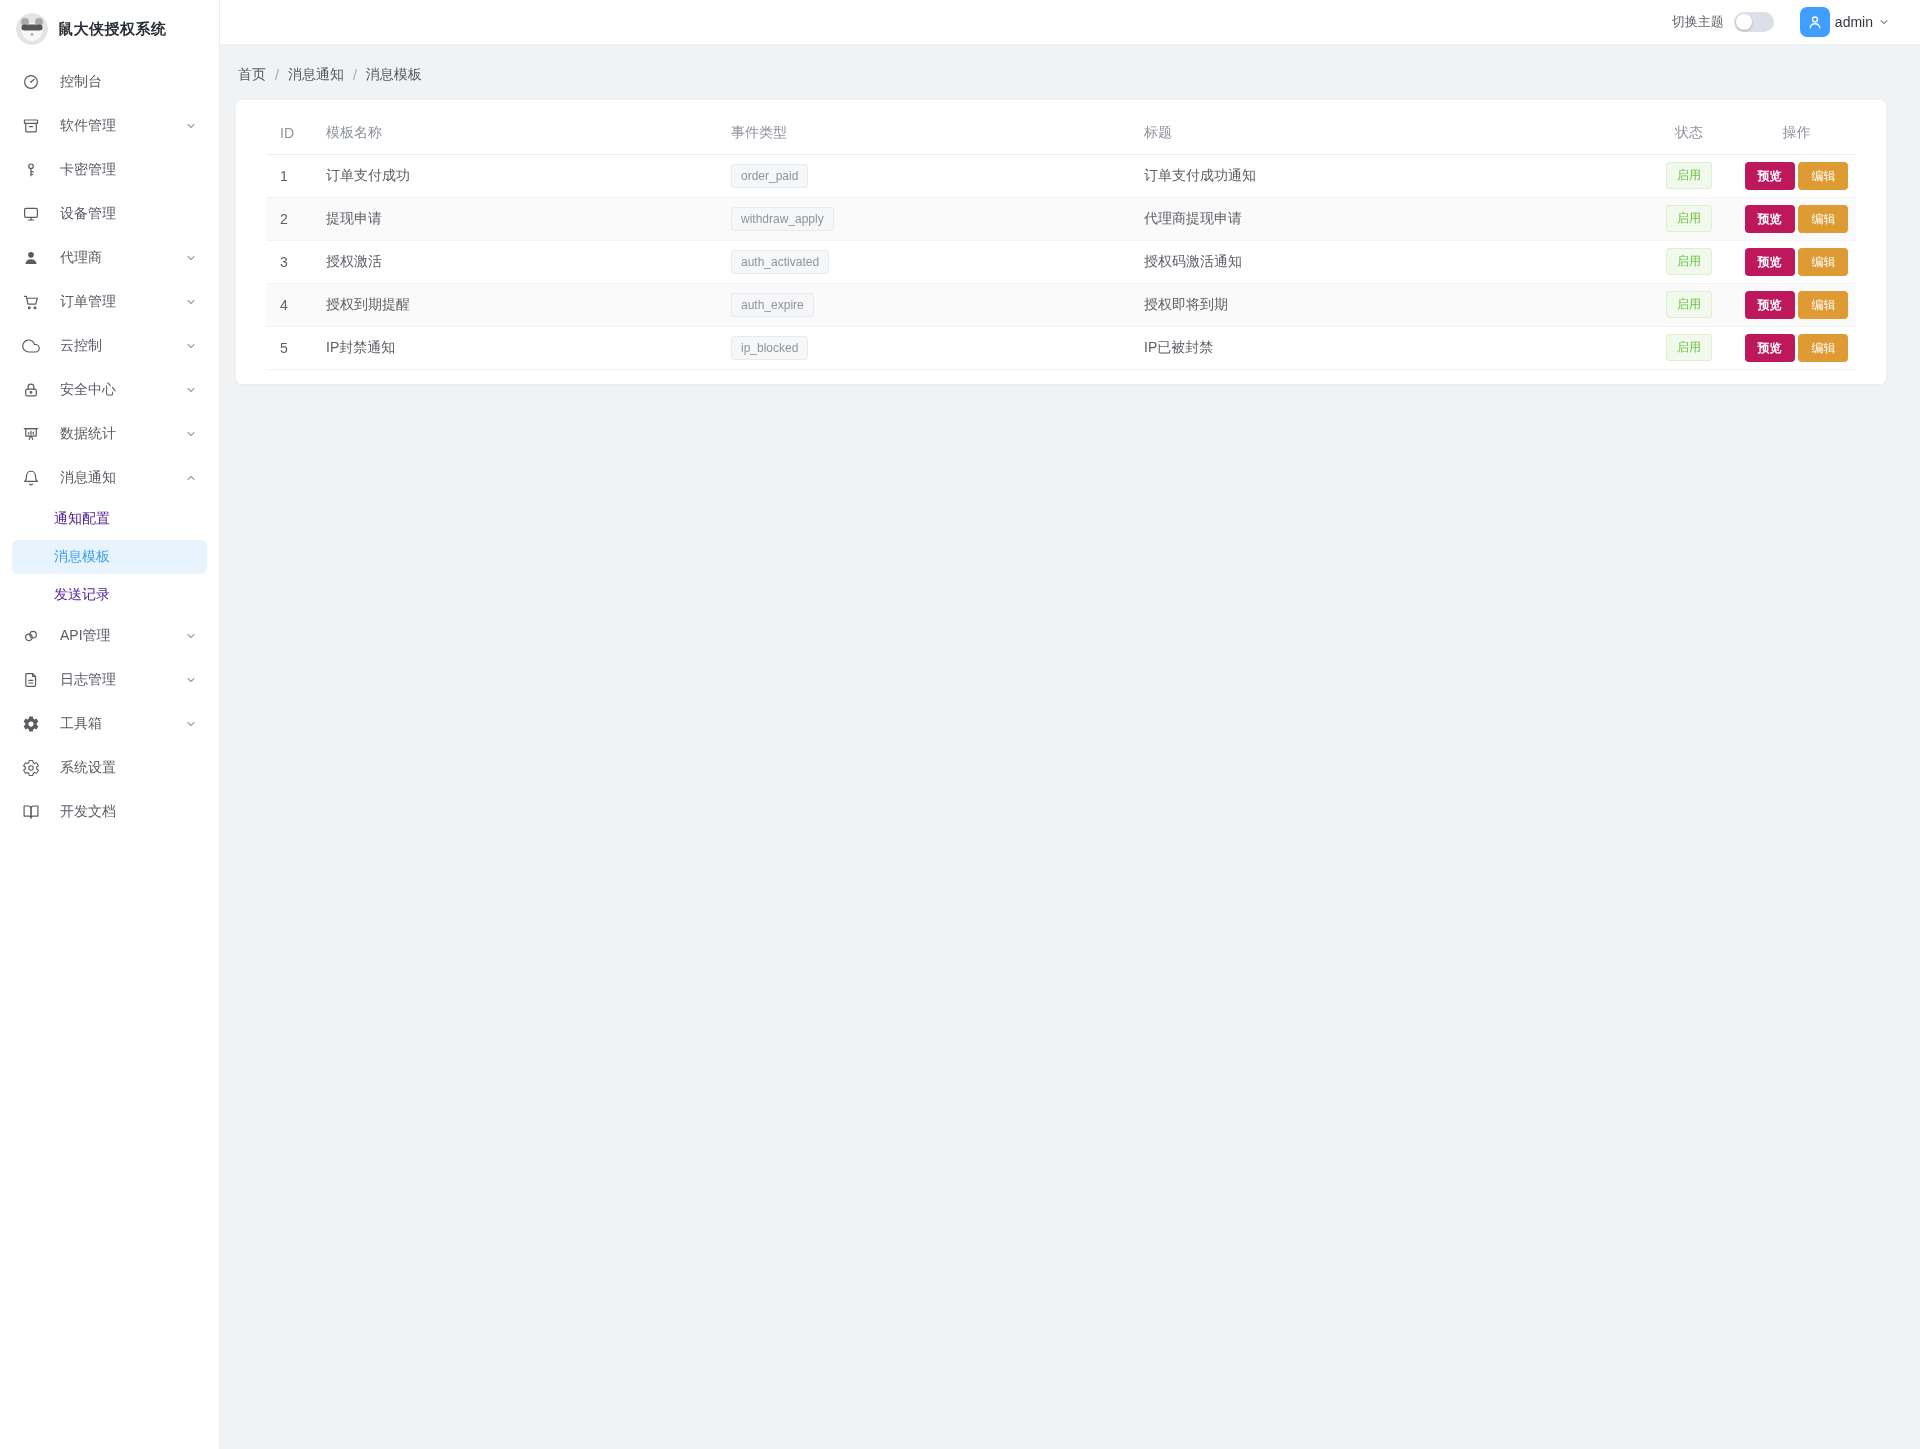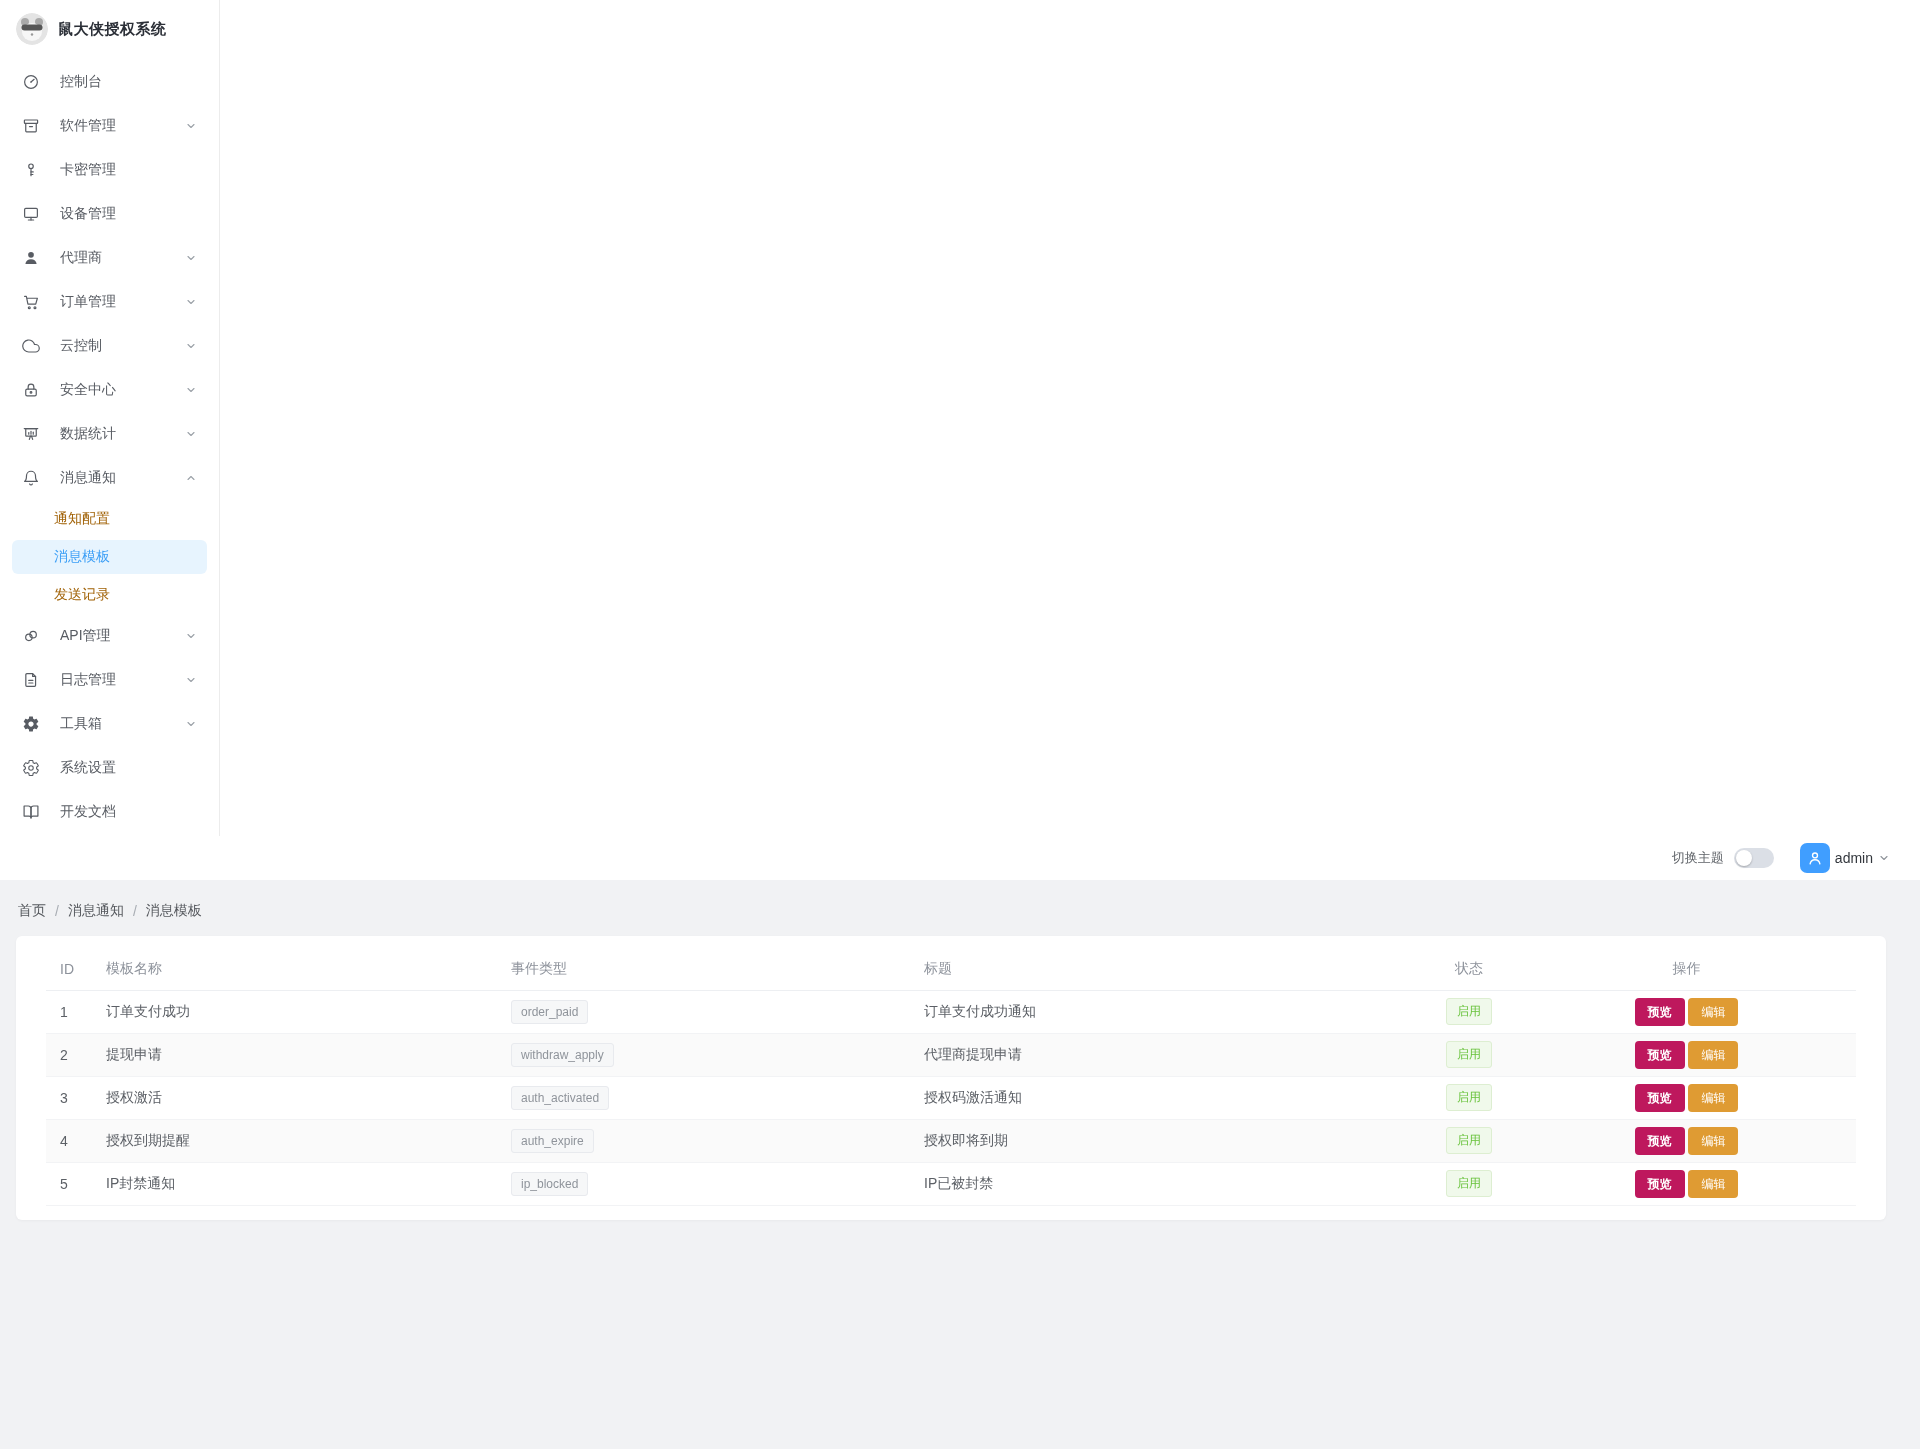--- a/index.html
+++ b/index.html
@@ -1,36 +1,36 @@
 <!DOCTYPE html>
 <html><head>
 <meta charset="utf-8">
 <style>
   * { margin:0; padding:0; box-sizing:border-box; }
   html,body { width:1920px; height:1449px; }
   body { font-family:"Liberation Sans","DejaVu Sans",sans-serif; background:#fff; overflow:hidden; }
 
-  .app { display:flex; width:1920px; height:1449px;flex-direction:column; }
+  .app { display:flex; width:1920px; height:1449px; }
 
   
   .sidebar { width:220px; min-width:220px; background:#fff; border-right:1px solid #ececec;
              display:flex; flex-direction:column; }
   .logo-row { display:flex; align-items:center; gap:10px; padding:13px 16px; height:58px; cursor:pointer; }
   .logo-avatar { width:32px; height:32px; border-radius:50%; overflow:hidden; flex:none; }
   .logo-title { font-size:15px; font-weight:700; color:#2c3038; letter-spacing:.5px; }
 
   .menu { padding:4px 12px 0; flex:1; overflow:hidden; }
   .s-item { display:flex; align-items:center; gap:20px; height:40px; padding:0 10px; margin-bottom:4px;
             border-radius:6px; color:#585c63; font-size:14px; cursor:pointer; }
   .s-ic { display:flex; width:18px; justify-content:center; align-items:center; color:#585c63; flex:none; }
   .s-ic svg { display:block; }
   .chev { margin-left:auto; color:#9ba1a8; display:flex; }
   .submenu { margin:0 0 4px; }
   .sub-item { height:34px; margin:4px 0; display:flex; align-items:center; padding-left:42px;
-              border-radius:6px; font-size:14px; color:#a16207; cursor:pointer; }
+              border-radius:6px; font-size:14px; color:#4c1d95; cursor:pointer; }
   .sub-item.active { background:#e7f4fe; color:#3b9ef6; }
 
   .sidebar-footer { border-top:1px solid #ececec; padding:13px 0 20px; text-align:center; }
   .server-badge { display:inline-block; font-size:12px; color:#67c23a; background:#f0f9eb;
                   border:1px solid #ddeed1; border-radius:4px; padding:5px 12px; }
 
   
   .main { flex:1; background:#f1f2f4; display:flex; flex-direction:column; min-width:0; }
   .topbar { height:44px; background:#fff; display:flex; align-items:center; justify-content:flex-end;
             padding:0 30px; flex:none; }

